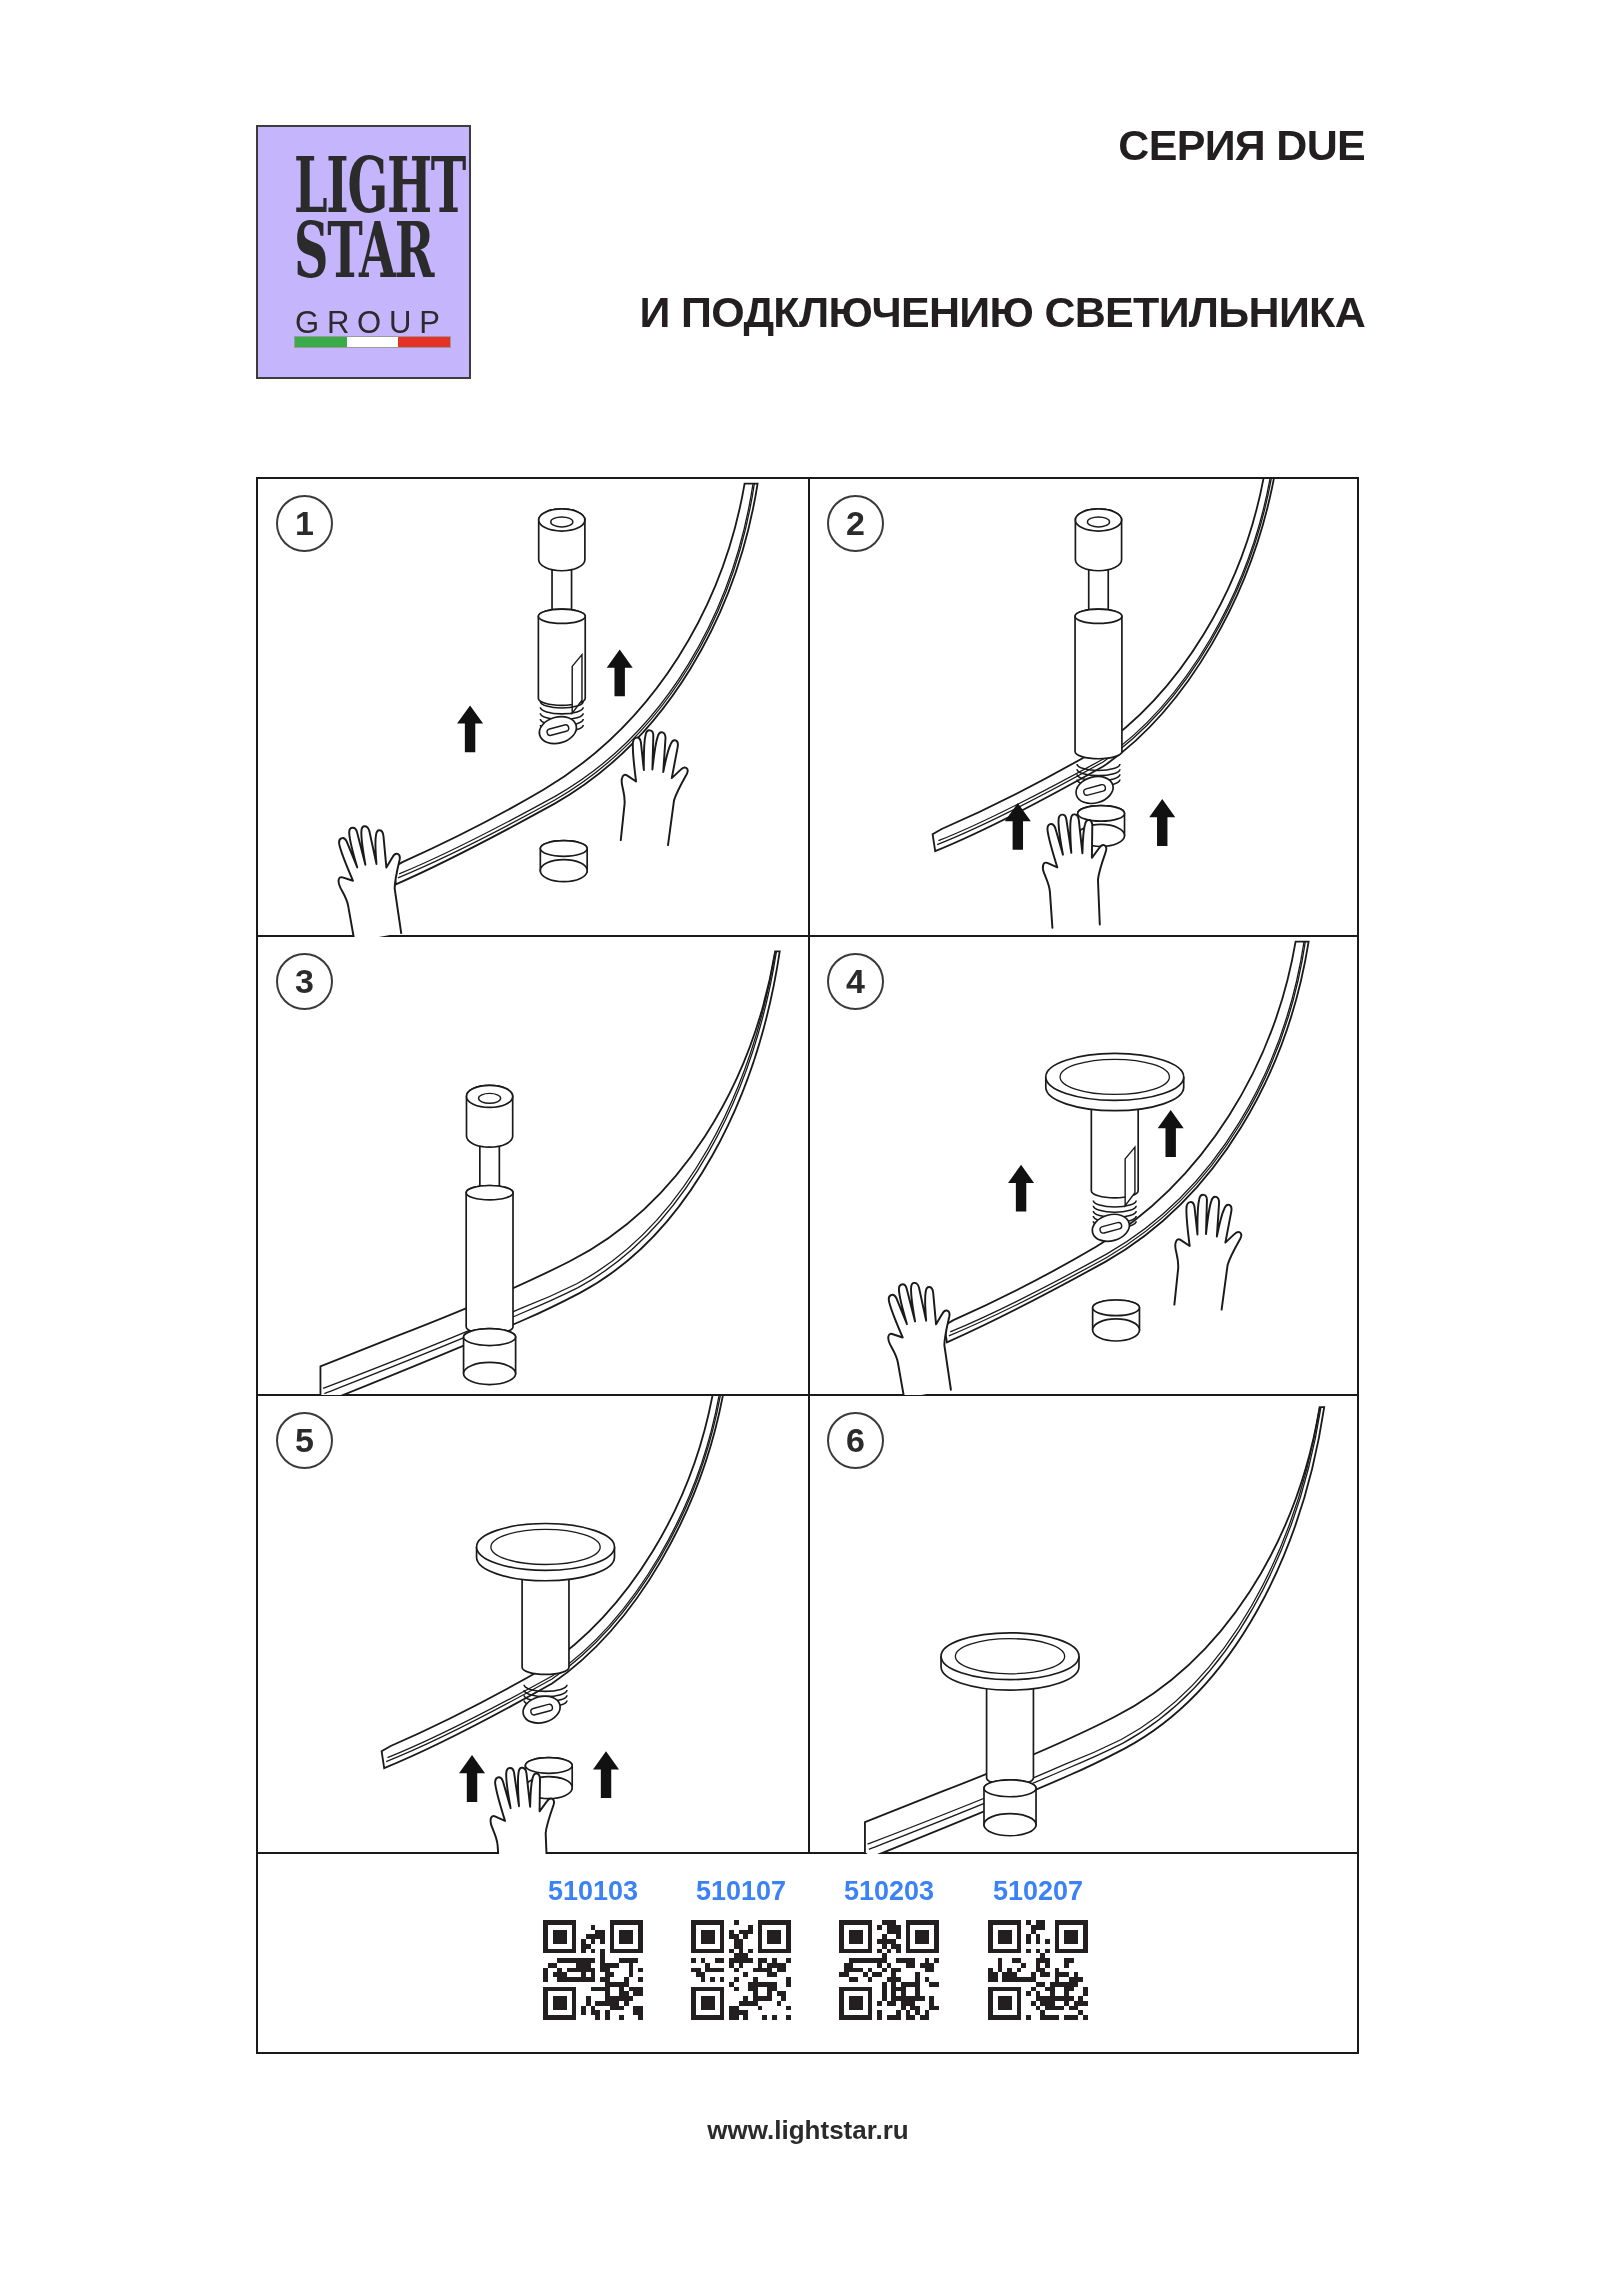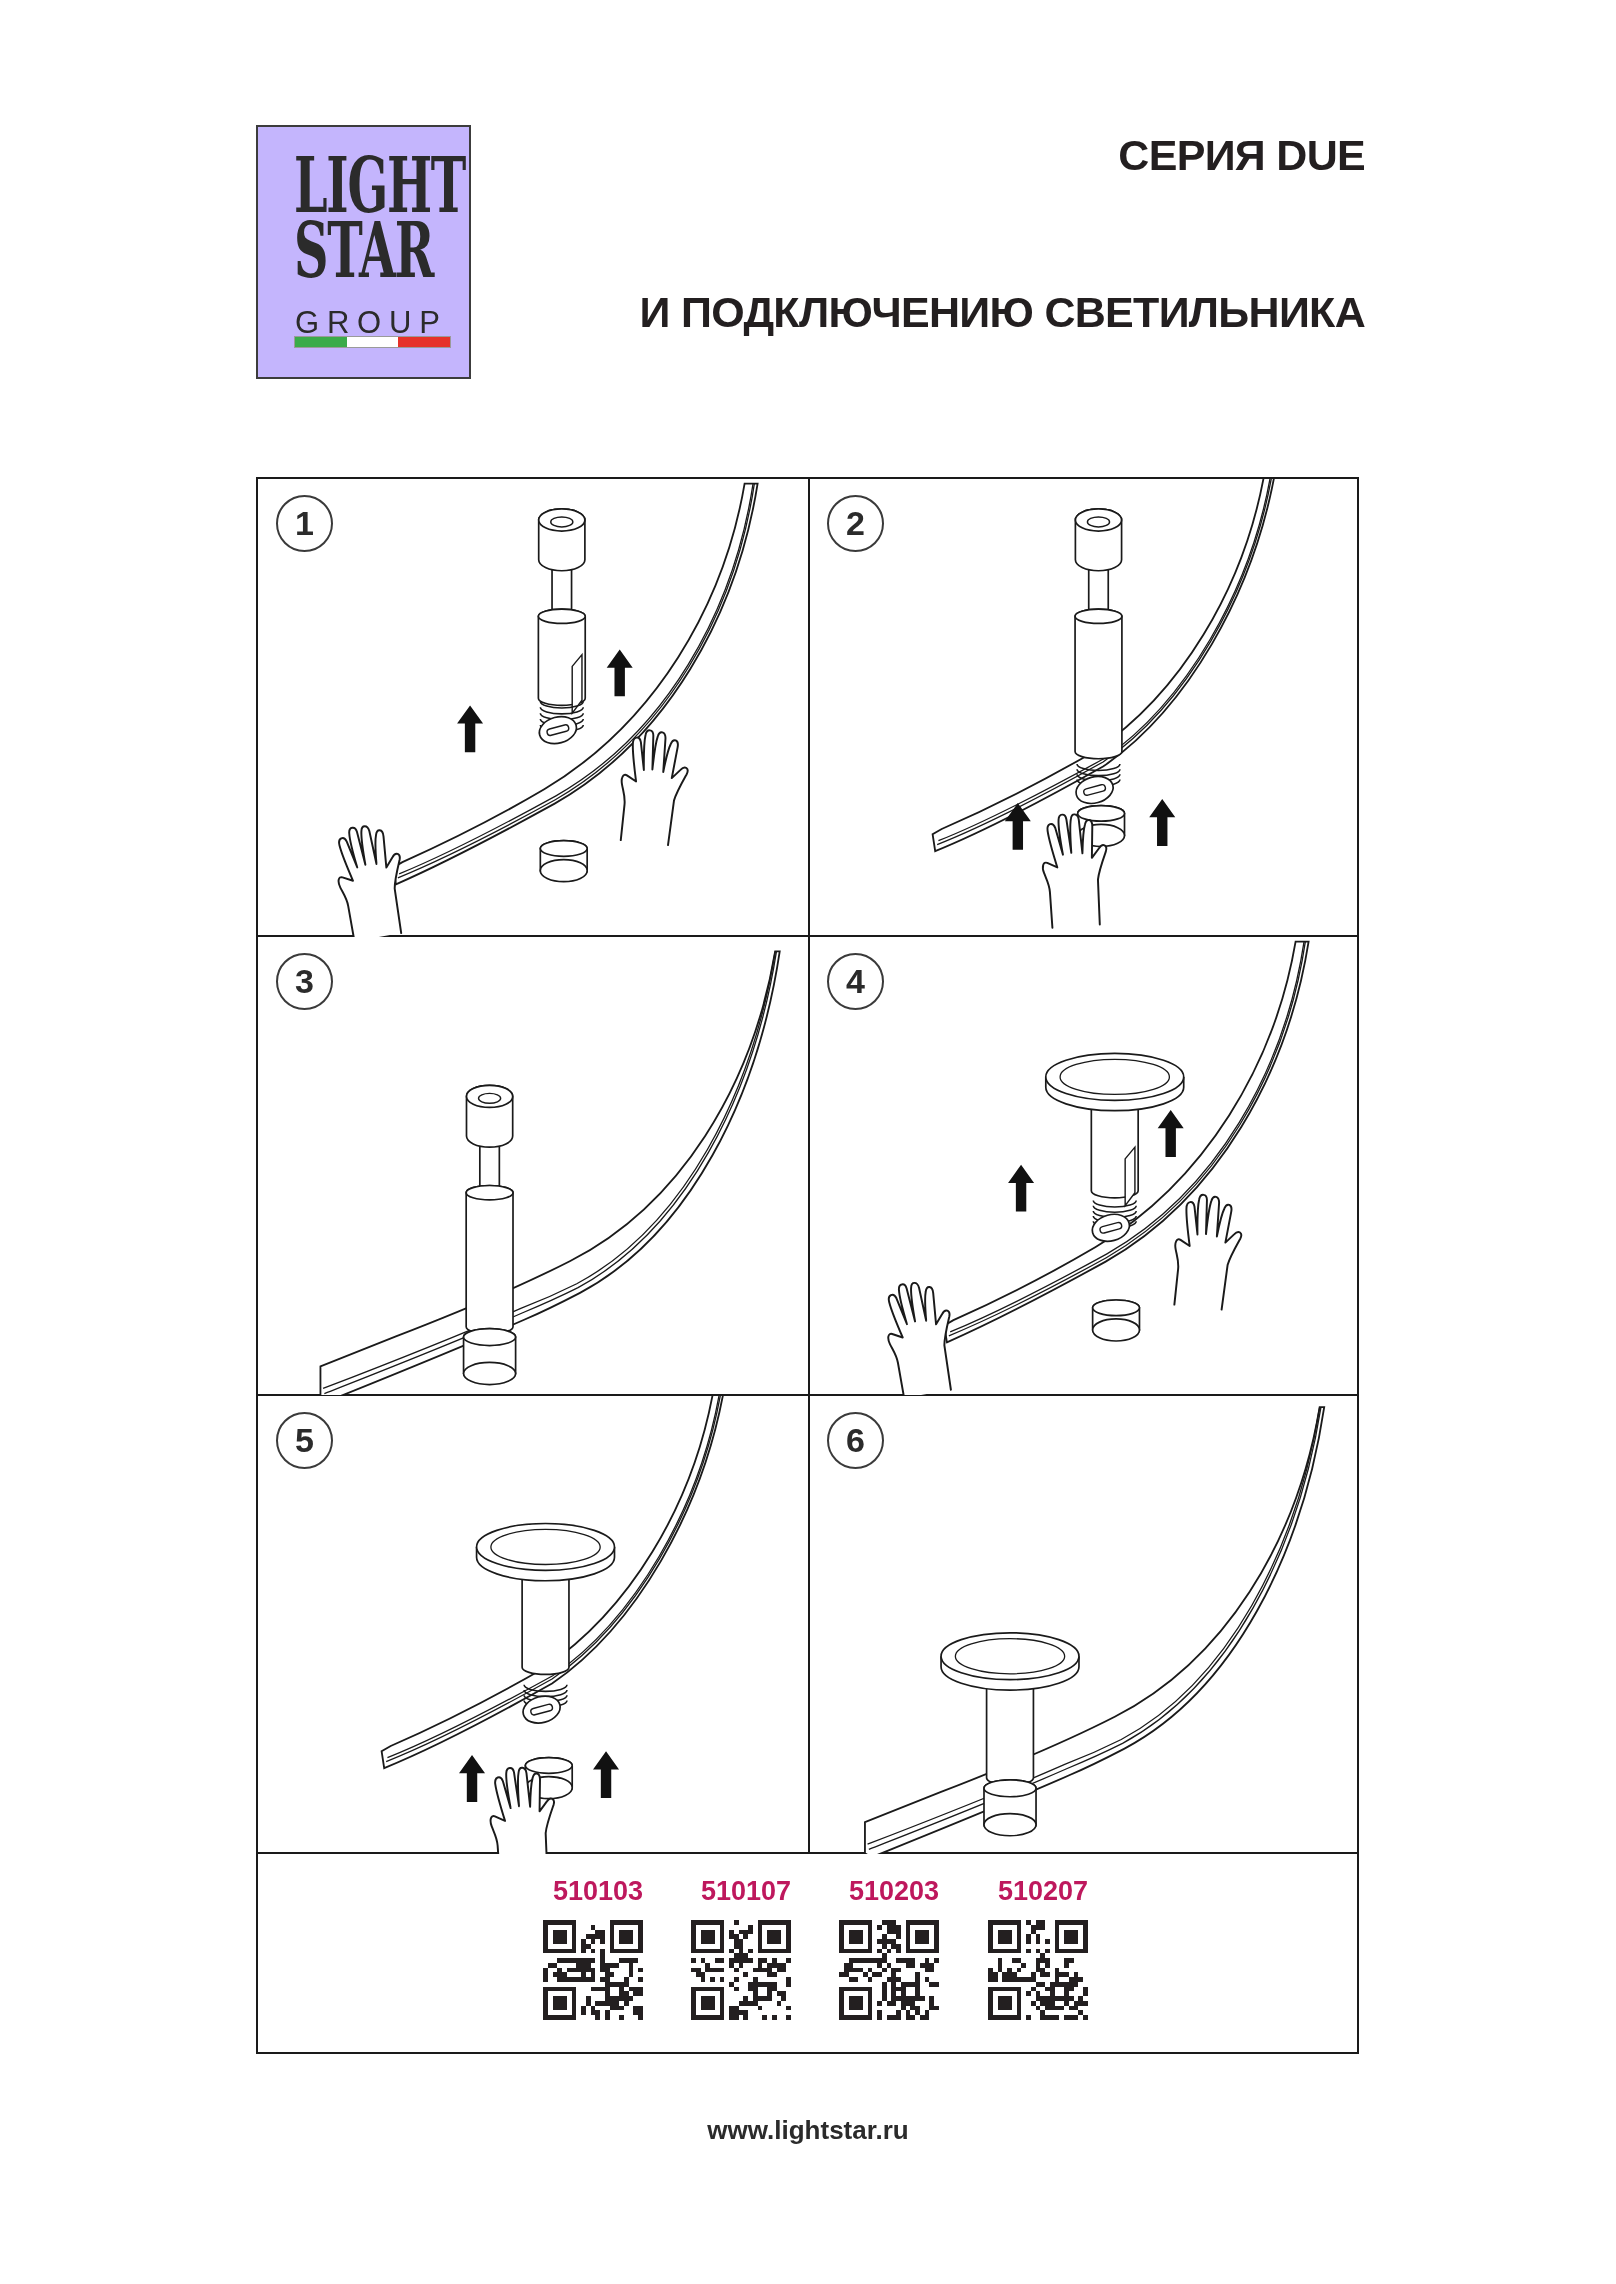--- a/index.html
+++ b/index.html
@@ -14,36 +14,36 @@
     font-weight:bold;font-size:77px;line-height:0.84;letter-spacing:-2px;color:#2b2b2b;
     transform:scaleX(0.62);transform-origin:left top;white-space:nowrap;}
   .logo-group{position:absolute;left:37px;top:178px;width:163px;font-size:31px;font-weight:400;
     letter-spacing:7.8px;color:#2b2b2b;white-space:nowrap;}
   .logo-flag{position:absolute;left:37px;top:210px;width:155px;height:9.8px;outline:0.7px solid #9a9a9a;
     display:flex;}
   .logo-flag span{flex:1 1 0;height:100%;}
   
   .hdr{position:absolute;right:251px;text-align:right;font-weight:bold;font-size:43px;
     letter-spacing:-0.7px;color:#231f20;white-space:nowrap;}
-  .hdr1{top:124px;line-height:1.45;}
+  .hdr1{top:114px;line-height:1.45;}
   .hdr2{top:283px;line-height:1.37;}
   
   .grid{position:absolute;left:256px;top:477px;width:1103px;height:1577px;
     border:2px solid #1a1a1a;box-sizing:border-box;background:#fff;}
   .vline{position:absolute;left:550px;top:0;width:2px;height:1375px;background:#1a1a1a;}
   .hline{position:absolute;left:0;width:100%;height:2px;background:#1a1a1a;}
   .panel{position:absolute;width:551px;height:458px;overflow:hidden;}
   .panel svg{position:absolute;left:0;top:0;}
   .ncircle{position:absolute;left:18px;top:15.6px;width:57px;height:57px;border:2.3px solid #3a3a3a;
     border-radius:50%;box-sizing:border-box;display:flex;align-items:center;justify-content:center;
     font-size:34px;font-weight:bold;color:#2b2b2b;background:#fff;z-index:5;}
   
   .qr-cell{position:absolute;width:100px;text-align:center;}
-  .qr-label{font-size:27px;font-weight:bold;letter-spacing:0px;color:#be185d;
-    margin-bottom:13px;white-space:nowrap;text-align:right;}
+  .qr-label{font-size:27px;font-weight:bold;letter-spacing:0px;color:#3b82f6;
+    margin-bottom:13px;white-space:nowrap;}
   .qr-box{width:100px;height:100px;}
   
   .footer{position:absolute;left:0;top:2115px;width:100%;text-align:center;
     font-size:26px;font-weight:bold;color:#2b2b2b;}
 </style>
 </head>
 <body>
 
 <div class="logo-box">
   <div class="logo-words">

